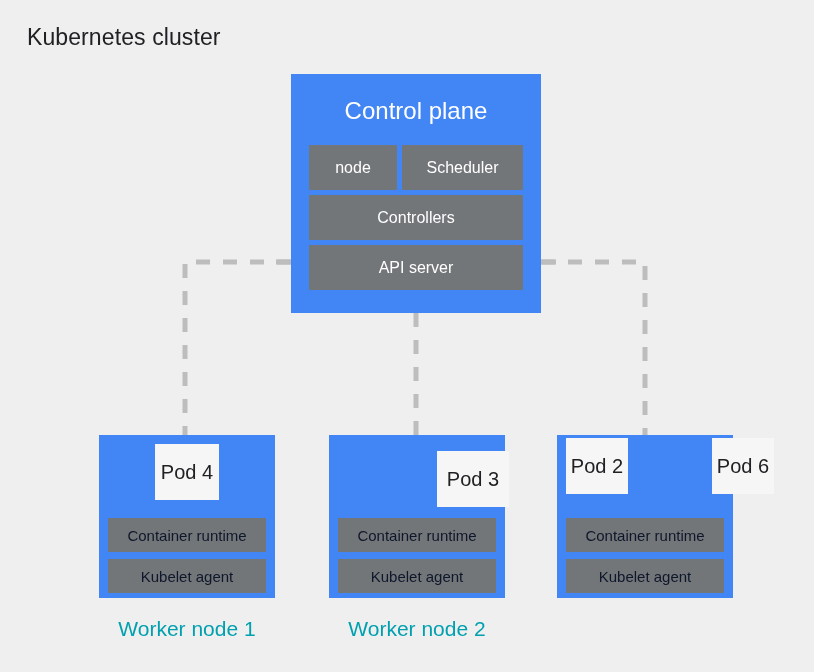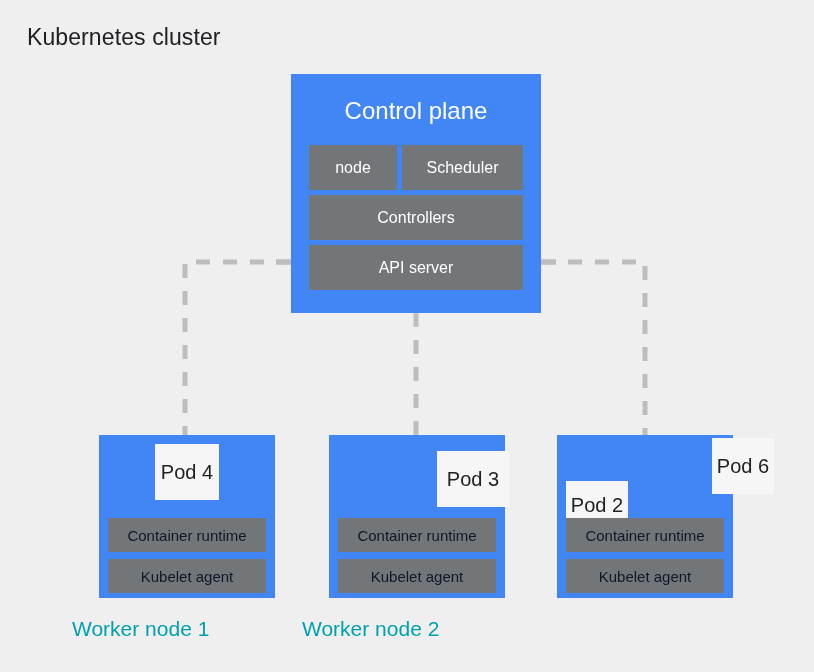--- a/index.html
+++ b/index.html
@@ -121,21 +121,21 @@
     box-sizing: border-box;
     white-space: nowrap;
   }
   .bar-runtime { left: 9px; top: 83px;  width: 158px; height: 34px; }
   .bar-kubelet { left: 9px; top: 124px; width: 158px; height: 34px; }
 
   .node-label {
     position: absolute;
     top: 615px;
     width: 230px;
-    text-align: left;
+    text-align: center;
     color: #00a0af;
     font-size: 21px;
     line-height: 28px;
     font-weight: 400;
     white-space: nowrap;
   }
   .label-1 { left: 72px;  }
   .label-2 { left: 302px; }
   .label-n { left: 530px; }
 </style>
@@ -182,19 +182,19 @@
   <div class="node-label label-1">Worker node 1</div>
 
   <div class="worker-node node-2">
     <div class="pod" style="left:108px; top:16px; width:72px; height:56px;">Pod 3</div>
     <div class="node-bar bar-runtime">Container runtime</div>
     <div class="node-bar bar-kubelet">Kubelet agent</div>
   </div>
   <div class="node-label label-2">Worker node 2</div>
 
   <div class="worker-node node-n">
-    <div class="pod" style="left:9px; top:3px; width:62px; height:48px;margin-top:43px;">Pod 2</div>
+    <div class="pod" style="left:9px; top:3px; width:62px; height:56px;">Pod 2</div>
     <div class="pod" style="left:111px; top:3px; width:62px; height:56px;margin-left:44px;">Pod 6</div>
     <div class="node-bar bar-runtime">Container runtime</div>
     <div class="node-bar bar-kubelet">Kubelet agent</div>
   </div>
 
 </div>
 
 </body></html>

